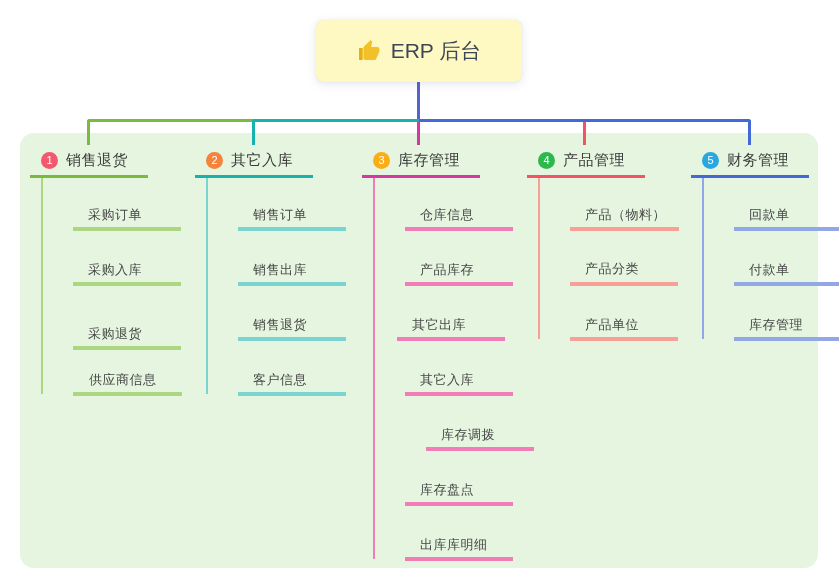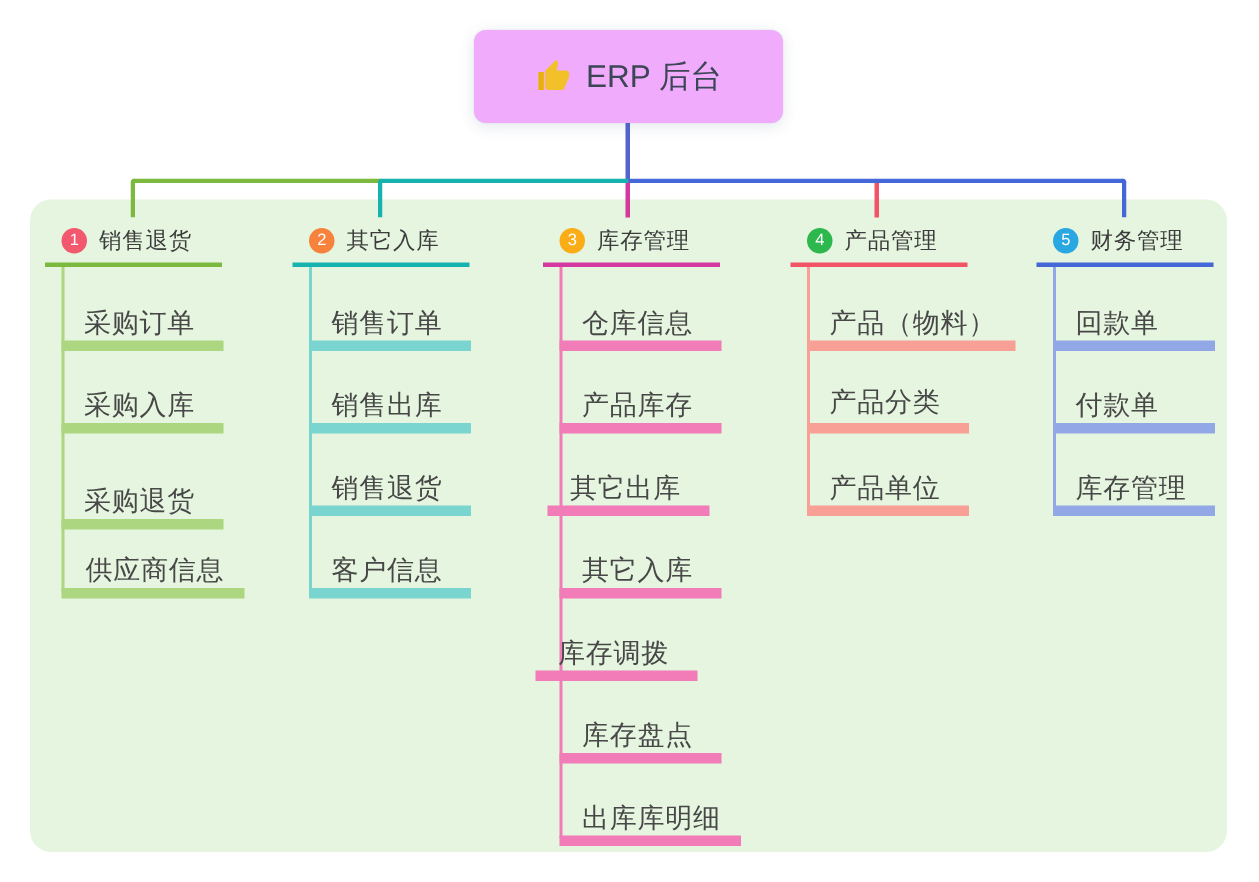--- a/index.html
+++ b/index.html
@@ -3,21 +3,21 @@
 <meta charset="utf-8">
 <style>
   html,body{margin:0;padding:0;background:#ffffff;}
   .stage{
     position:relative;width:839px;height:588px;overflow:hidden;background:#ffffff;
     font-family:"Liberation Sans","DejaVu Sans",sans-serif;
   }
   
   .root-node{
     position:absolute;left:316px;top:20px;width:206px;height:62px;
-    background:#f0abfc;border-radius:8px;
+    background:#fef9c3;border-radius:8px;
     box-shadow:0 2px 10px rgba(60,80,110,.14), 0 0 1px rgba(60,80,110,.18);
     display:flex;align-items:center;justify-content:center;gap:10px;
     font-size:21px;color:#3D4656;cursor:pointer;
   }
   .root-node .thumb{width:24px;height:24px;display:inline-flex;}
   
   .panel{
     position:absolute;left:20px;top:133px;width:798px;height:435px;
     background:#E5F5DF;border-radius:14px;
   }
@@ -35,22 +35,22 @@
     color:#fff;font-size:11px;line-height:1;
   }
   .branch-header .blabel{
     font-size:15px;color:#3C3C3C;white-space:nowrap;letter-spacing:.5px;
   }
   
   .sub-vline{position:absolute;width:2px;}
   .mind-item{
     position:absolute;box-sizing:content-box;height:24px;min-width:80px;
     display:inline-block;padding:0 13px 0 15px;
-    border-bottom:7px solid #3b82f6;cursor:pointer;white-space:nowrap;
-    font-size:18px;line-height:24px;color:#474747;letter-spacing:.5px;
+    border-bottom:4px solid #3b82f6;cursor:pointer;white-space:nowrap;
+    font-size:13px;line-height:24px;color:#474747;letter-spacing:.5px;margin-left:32px;
   }
 </style>
 </head>
 <body>
 
 <div class="stage">
 
   <div class="panel"></div>
 
   <div id="connectors">
@@ -93,21 +93,21 @@
       <div class="mind-item" style="left: 206px; top: 368px; border-bottom-color: rgb(122, 212, 207);">客户信息</div>
       <div class="branch-header" style="left: 362px; top: 146px; border-bottom-color: rgb(211, 57, 158);">
         <span class="badge" style="background: rgb(251, 173, 24);">3</span>
         <span class="blabel">库存管理</span>
       </div>
       <div class="sub-vline" style="left: 373px; top: 178px; height: 381px; background: rgb(242, 124, 184);"></div>
       <div class="mind-item" style="left: 373px; top: 203px; border-bottom-color: rgb(242, 124, 184);">仓库信息</div>
       <div class="mind-item" style="left: 373px; top: 258px; border-bottom-color: rgb(242, 124, 184);">产品库存</div>
       <div class="mind-item" style="left: 365px; top: 313px; border-bottom-color: rgb(242, 124, 184);">其它出库</div>
       <div class="mind-item" style="left: 373px; top: 368px; border-bottom-color: rgb(242, 124, 184);">其它入库</div>
-      <div class="mind-item" style="left: 357px; top: 423px; border-bottom-color: rgb(242, 124, 184);">库存调拨</div>
+      <div class="mind-item" style="left: 394px; top: 423px; border-bottom-color: rgb(242, 124, 184);">库存调拨</div>
       <div class="mind-item" style="left: 373px; top: 478px; border-bottom-color: rgb(242, 124, 184);">库存盘点</div>
       <div class="mind-item" style="left: 373px; top: 533px; border-bottom-color: rgb(242, 124, 184);">出库库明细</div>
       <div class="branch-header" style="left: 527px; top: 146px; border-bottom-color: rgb(242, 84, 101);">
         <span class="badge" style="background: rgb(45, 184, 77);">4</span>
         <span class="blabel">产品管理</span>
       </div>
       <div class="sub-vline" style="left: 538px; top: 178px; height: 161px; background: rgb(249, 160, 150);"></div>
       <div class="mind-item" style="left: 538px; top: 203px; border-bottom-color: rgb(249, 160, 150);">产品（物料）</div>
       <div class="mind-item" style="left: 538px; top: 258px; border-bottom-color: rgb(249, 160, 150); font-family: Liberation Mono, monospace;">产品分类</div>
       <div class="mind-item" style="left: 538px; top: 313px; border-bottom-color: rgb(249, 160, 150);">产品单位</div>

